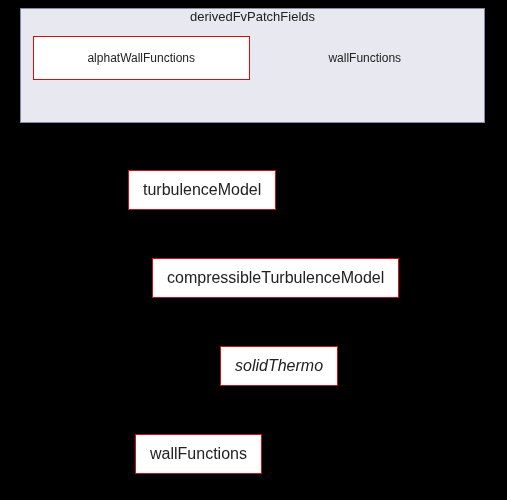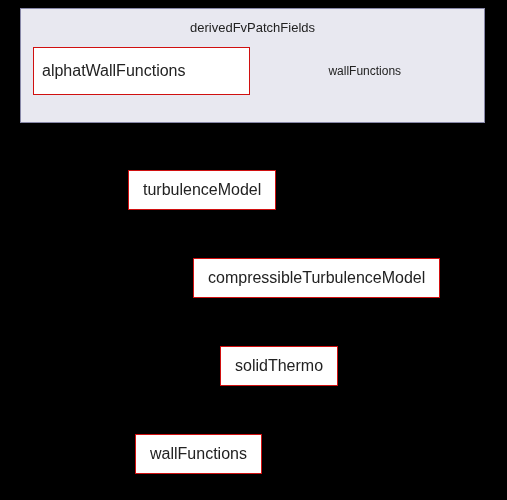--- a/index.html
+++ b/index.html
@@ -16,40 +16,40 @@
       position: relative;
     }
     .outer-container {
       position: absolute;
       left: 20px;
       top: 8px;
       width: 465px;
       height: 115px;
       background: #e8e8f0;
       border: 1px solid #8888a8;
-      padding: 11px 12px 12px 12px;
+      padding: 0 12px 12px 12px;
     }
     .container-title {
       text-align: center;
       color: #222;
       font-size: 13px;
       margin-bottom: 12px;
       font-weight: normal;
     }
     .inner-boxes {
       display: flex;
       justify-content: space-between;
       align-items: center;
       gap: 8px;
     }
     .box {
       border: 1px solid;
       padding: 14px 8px;
-      text-align: left;
-      font-size: 16px;
+      text-align: center;
+      font-size: 12px;
       background: #fff;
       flex: 1;
     }
     .box-red {
       border-color: #d01010;
       color: #222;
       background: #fff;
     }
     .box-black {
       border-color: #444;
@@ -100,17 +100,17 @@
 <div class="outer-container">
   <div class="container-title">derivedFvPatchFields</div>
   <div class="inner-boxes">
     <div class="box box-red">alphatWallFunctions</div>
     <div class="label-plain">wallFunctions</div>
   </div>
 </div>
 
 <div class="dep-box" style="left:128px; top:170px;">turbulenceModel</div>
 
-<div class="dep-box" style="left:152px; top:258px;margin-left:41px;">compressibleTurbulenceModel</div>
+<div class="dep-box" style="left:152px; top:258px;">compressibleTurbulenceModel</div>
 
-<div class="dep-box" style="left:220px; top:346px;">solidThermo</div>
+<div class="dep-box" style="left:220px; top:346px;font-style:italic;">solidThermo</div>
 
 <div class="dep-box" style="left:135px; top:434px;">wallFunctions</div>
 
 </body></html>

